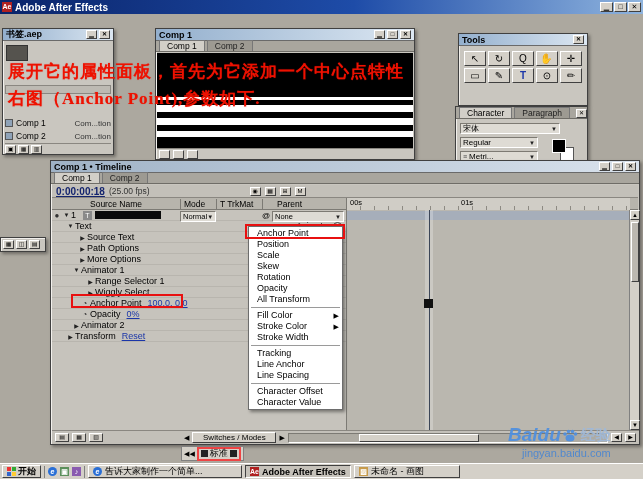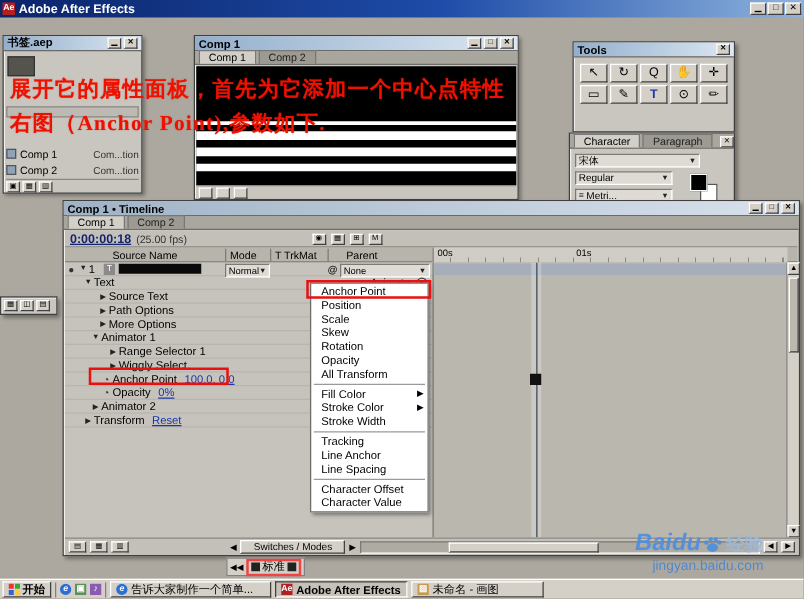--- a/index.html
+++ b/index.html
@@ -422,21 +422,21 @@
           <span style="background:#36c"></span>
           <span style="background:#fc3"></span>
       </span>
       <span>开始</span>
     </span>
     <span style="width:1px;height:12px;background:#808080"></span>
     <span class="tico" style="background:#2a6fd6;border-radius:50%;font-style:italic">e</span>
     <span class="tico" style="background:#5b8f5b">▣</span>
     <span class="tico" style="background:#8a5bb0">♪</span>
     <span style="width:1px;height:12px;background:#808080"></span>
-    <span class="taskbtn" style="width:129px">
+    <span class="taskbtn" style="width:154px">
       <span class="tico" style="background:#2a6fd6;border-radius:50%;font-style:italic">e</span>
       <span>告诉大家制作一个简单...</span>
     </span>
     <span class="taskbtn active" style="width:106px">
       <span class="tico" style="background:#b02020">Ae</span>
       <span>Adobe After Effects</span>
     </span>
     <span class="taskbtn" style="width:106px">
       <span class="tico" style="background:#c79b4b">▨</span>
       <span>未命名 - 画图</span>

